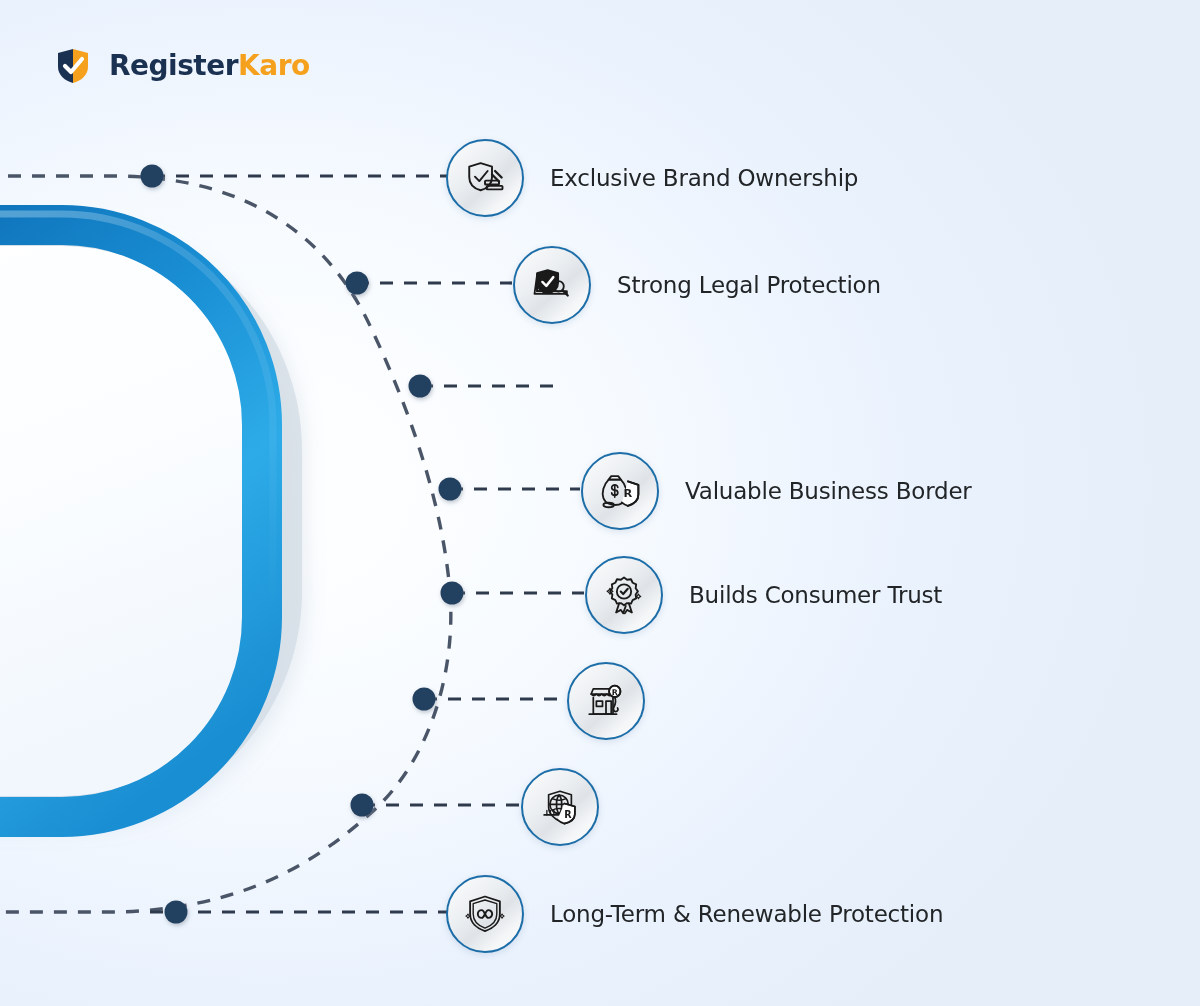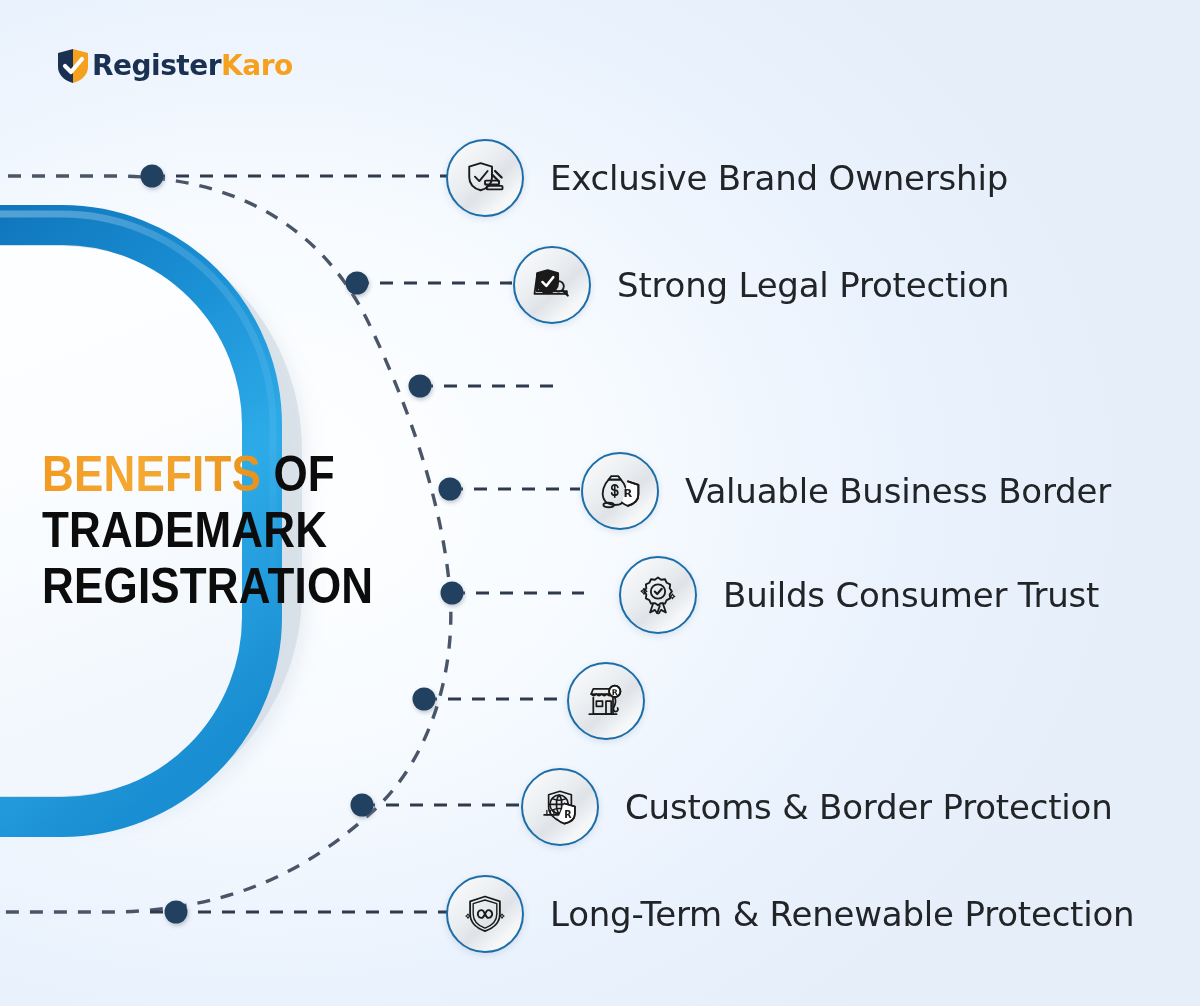--- a/index.html
+++ b/index.html
@@ -31,21 +31,21 @@
     pointer-events: none;
   }
 
   
   #logo {
     position: absolute;
     left: 56px;
     top: 48px;
     display: flex;
     align-items: center;
-    gap: 0;
+    gap: 17px;
     z-index: 12;
   }
   #logo .logo-mark {
     width: 34px; height: 36px;
     display: block;
     margin-right: 2px;
   }
   #logo .logo-text {
     font-family: "DejaVu Sans", sans-serif;
     font-size: 28px;
@@ -100,21 +100,21 @@
     box-shadow: 0 2px 7px rgba(30,70,120,0.13);
     display: flex;
     align-items: center;
     justify-content: center;
     flex: 0 0 auto;
   }
   .benefit-icon svg { display: block; }
   .benefit-label {
     margin-left: 26px;
     font-family: "DejaVu Sans", sans-serif;
-    font-size: 34px;
+    font-size: 23px;
     font-weight: 400;
     color: #222527;
     white-space: nowrap;
     letter-spacing: -0.2px;
   }
 </style>
 </head>
 <body>
 
 <div id="infographic">
@@ -193,25 +193,20 @@
     <svg class="logo-mark" viewBox="0 0 34 36" xmlns="http://www.w3.org/2000/svg">
       <path d="M17 1 L32 5 V19 C32 27 25 33 17 35 V1 Z" fill="#f5a11e"></path>
       <path d="M17 1 L2 5 V19 C2 27 9 33 17 35 V1 Z" fill="#1b3152"></path>
       <path d="M9 18 L15 24 L26 11" fill="none" stroke="#ffffff" stroke-width="4.2" stroke-linecap="round" stroke-linejoin="round"></path>
     </svg>
     <div class="logo-text">
       <span class="logo-register">Register</span><span class="logo-karo">Karo</span>
     </div>
   </div>
 
-  <div id="headline">
-    <div class="hl-line"><span class="hl-benefits">BENEFITS</span><span> OF</span></div>
-    <div class="hl-line">TRADEMARK</div>
-    <div class="hl-line">REGISTRATION</div>
-  </div>
 
   <div class="benefit-row" style="left:446px; top:139px;">
     <div class="benefit-icon">
       <svg viewBox="0 0 48 48" width="42" height="42" xmlns="http://www.w3.org/2000/svg" fill="none" stroke="#1a1a1a" stroke-width="2.2" stroke-linecap="round" stroke-linejoin="round">
         <path d="M19 7 L32 11 V23 C32 31 26 36 19 38 C12 36 6 31 6 23 V11 Z"></path>
         <path d="M12.5 22.5 L17.5 27.5 L27 16"></path>
         <rect x="24" y="27" width="16" height="4.5" rx="1"></rect>
         <rect x="26" y="33" width="18" height="4" rx="1"></rect>
         <path d="M32 20 L40 28" stroke-width="2.6"></path>
         <path d="M35.5 16 L43 23.5" stroke-width="2.6"></path>
@@ -243,21 +238,21 @@
         <path d="M18 17 V31 M21.5 20 a3.5 3 0 1 0 -3.5 3 a3.5 3 0 1 1 -3.5 3" stroke-width="1.9"></path>
         <ellipse cx="11" cy="40" rx="6" ry="2.6"></ellipse>
         <path d="M33 13 L45 17 V28 C45 35 39.5 39 33 41 C30.5 40.2 28 38.8 26 37" fill="#ffffff"></path>
         <path d="M33 13 L45 17 V28 C45 35 39.5 39 33 41"></path>
         <text x="33" y="31" font-family="DejaVu Sans, sans-serif" font-size="13" font-weight="bold" fill="#1a1a1a" stroke="none" text-anchor="middle">R</text>
       </svg>
     </div>
     <div class="benefit-label">Valuable Business Border</div>
   </div>
 
-  <div class="benefit-row" style="left:619px; top:556px;">
+  <div class="benefit-row" style="left:585px; top:556px;">
     <div class="benefit-icon">
       <svg viewBox="0 0 48 48" width="42" height="42" xmlns="http://www.w3.org/2000/svg" fill="none" stroke="#1a1a1a" stroke-width="2.1" stroke-linecap="round" stroke-linejoin="round">
         <path d="M24 4 l3.6 2.6 4.4 -.6 1.9 4 4 1.9 -.6 4.4 2.6 3.6 -2.6 3.6 .6 4.4 -4 1.9 -1.9 4 -4.4 -.6 -3.6 2.6 -3.6 -2.6 -4.4 .6 -1.9 -4 -4 -1.9 .6 -4.4 -2.6 -3.6 2.6 -3.6 -.6 -4.4 4 -1.9 1.9 -4 4.4 .6 Z"></path>
         <circle cx="24" cy="20" r="8.2"></circle>
         <path d="M20.3 20 l2.8 2.9 5.2 -6" stroke-width="2.4"></path>
         <path d="M18.5 33.5 L15 44 L20.5 41 L23 45 L26 36.5"></path>
         <path d="M29.5 33.5 L33 44 L27.5 41 L25 45"></path>
         <path d="M8 16.5 l1.3 2 2 1.3 -2 1.3 -1.3 2 -1.3 -2 -2 -1.3 2 -1.3 Z" stroke-width="1.4"></path>
         <path d="M40.5 23 l1 1.6 1.6 1 -1.6 1 -1 1.6 -1 -1.6 -1.6 -1 1.6 -1 Z" stroke-width="1.4"></path>
       </svg>
@@ -290,21 +285,20 @@
         <path d="M12.5 21 H33.5"></path>
         <path d="M23 10.5 C27 14.5 27 27.5 23 31.5 C19 27.5 19 14.5 23 10.5 Z"></path>
         <path d="M15 14.5 q8 3.5 16 0 M15 27.5 q8 -3.5 16 0" stroke-width="1.5"></path>
         <path d="M6 33 H40" stroke-width="2.2"></path>
         <path d="M9 33 V28 M13 33 V28 M17 33 V28" stroke-width="1.5"></path>
         <path d="M29 20 L41 23.5 V32 C41 38 35.5 41.5 29 43 C26 42.2 23 40.5 21 38.5" fill="#ffffff"></path>
         <path d="M29 20 L41 23.5 V32 C41 38 35.5 41.5 29 43"></path>
         <text x="33" y="36" font-family="DejaVu Sans, sans-serif" font-size="11" font-weight="bold" fill="#1a1a1a" stroke="none" text-anchor="middle">R</text>
       </svg>
     </div>
-    <div class="benefit-label">Customs &amp; Border Protection</div>
   </div>
 
   <div class="benefit-row" style="left:446px; top:875px;">
     <div class="benefit-icon">
       <svg viewBox="0 0 48 48" width="42" height="42" xmlns="http://www.w3.org/2000/svg" fill="none" stroke="#1a1a1a" stroke-width="2.1" stroke-linecap="round" stroke-linejoin="round">
         <path d="M24 4 L41 9.5 V24 C41 34 33 40.5 24 43.5 C15 40.5 7 34 7 24 V9.5 Z"></path>
         <path d="M24 8 L37.5 12.2 V24 C37.5 32.3 31 37.6 24 40.2 C17 37.6 10.5 32.3 10.5 24 V12.2 Z" stroke-width="1.6"></path>
         <path d="M20.2 19.6 a4.4 4.4 0 1 0 0 8.8 c3.6 0 4 -8.8 7.6 -8.8 a4.4 4.4 0 1 1 0 8.8 c-3.6 0 -4 -8.8 -7.6 -8.8 Z" stroke-width="2.2"></path>
         <path d="M4.5 24 l.9 1.5 1.5 .9 -1.5 .9 -.9 1.5 -.9 -1.5 -1.5 -.9 1.5 -.9 Z" stroke-width="1.2"></path>
         <path d="M43.5 24 l.9 1.5 1.5 .9 -1.5 .9 -.9 1.5 -.9 -1.5 -1.5 -.9 1.5 -.9 Z" stroke-width="1.2"></path>

